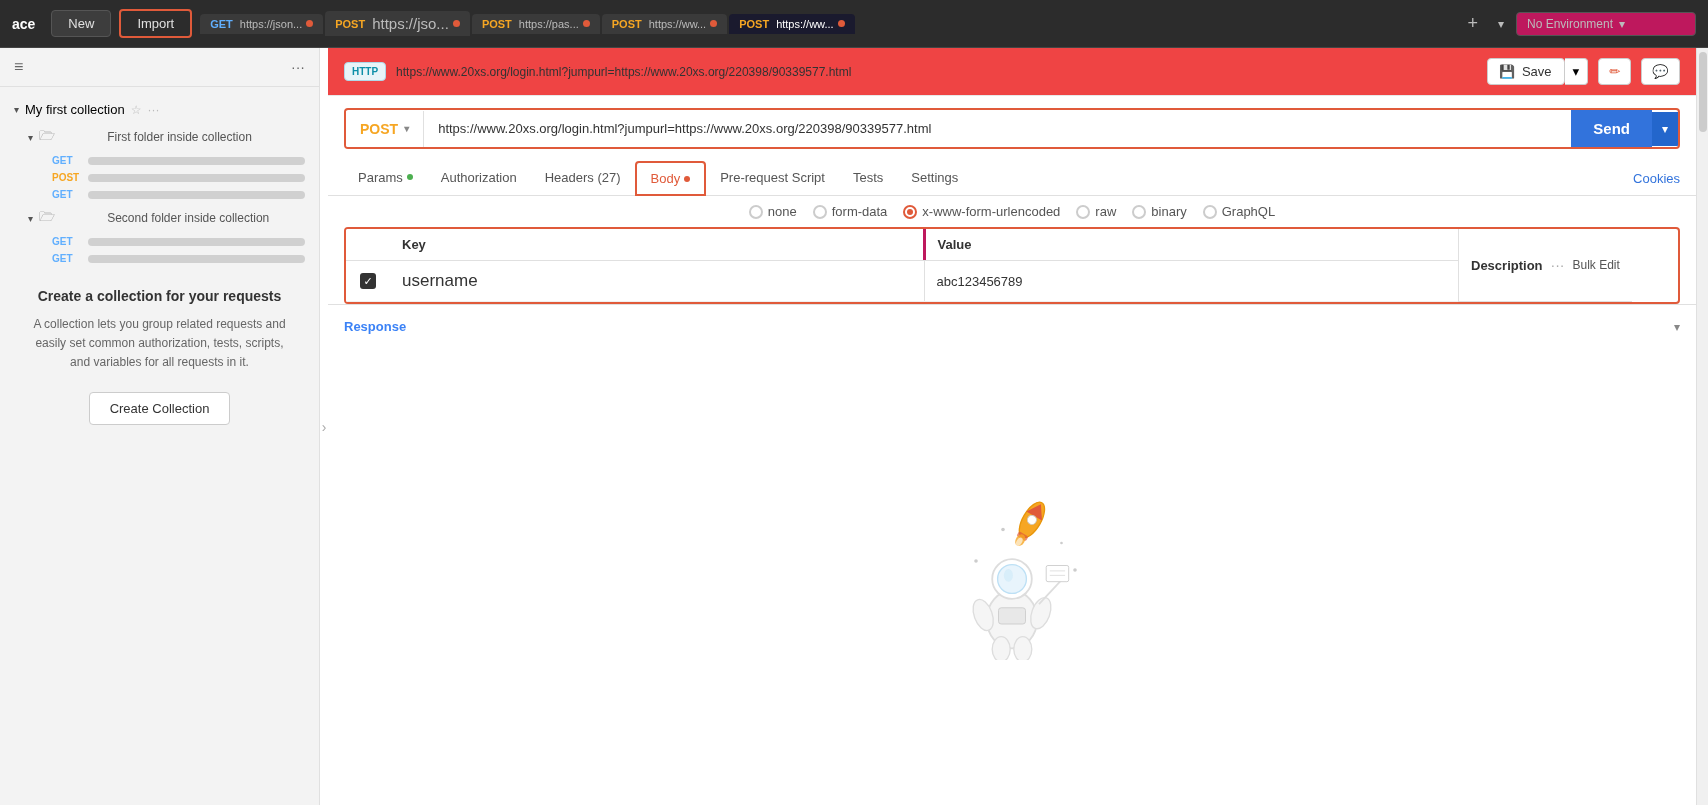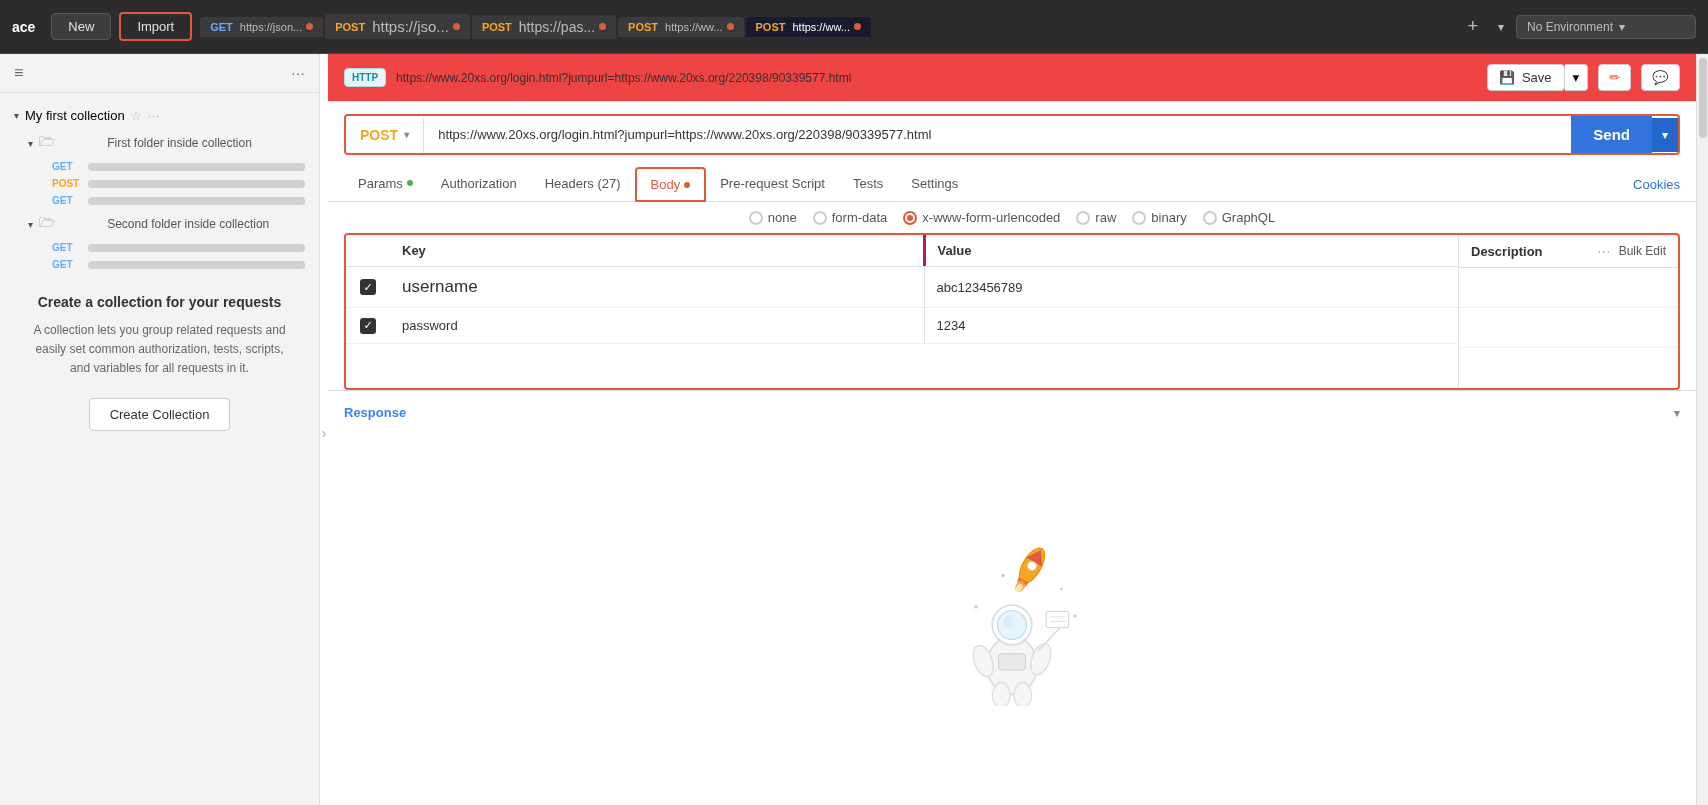--- a/index.html
+++ b/index.html
@@ -2,21 +2,21 @@
 <html><head>
   <meta charset="utf-8">
   <style>
     * { box-sizing: border-box; margin: 0; padding: 0; }
     body { font-family: -apple-system, BlinkMacSystemFont, 'Segoe UI', sans-serif; font-size: 13px; background: #fff; overflow: hidden; }
 
     
     .top-bar {
       display: flex;
       align-items: center;
-      height: 54px;
+      height: 48px;
       background: #2c2c2c;
       padding: 0 12px;
       gap: 8px;
       border-bottom: 1px solid #444;
     }
     .app-name {
       color: #fff;
       font-size: 14px;
       font-weight: 600;
       margin-right: 8px;
@@ -75,21 +75,21 @@
     }
     .tab-chevron {
       color: #bbb;
       font-size: 12px;
       cursor: pointer;
       padding: 0 4px;
     }
     .env-selector {
       display: flex;
       align-items: center;
-      background: #404040;
+      background: #be185d;
       border: 1px solid #555;
       border-radius: 4px;
       padding: 4px 10px;
       color: #bbb;
       font-size: 12px;
       cursor: pointer;
       gap: 6px;
       white-space: nowrap;
       min-width: 180px;
     }
@@ -460,21 +460,21 @@
         <span style="font-size:11px;overflow:hidden;text-overflow:ellipsis;max-width:80px;">https://json...</span>
         <span class="tab-dot dot-orange"></span>
       </div>
       <div class="tab-item">
         <span class="method" style="color:#f6a623">POST</span>
         <span style="font-size:15px;overflow:hidden;text-overflow:ellipsis;max-width:80px;">https://jso...</span>
         <span class="tab-dot dot-orange"></span>
       </div>
       <div class="tab-item">
         <span class="method" style="color:#f6a623">POST</span>
-        <span style="font-size:14px;overflow:hidden;text-overflow:ellipsis;max-width:80px;">https://pas...</span>
+        <span style="font-size:11px;overflow:hidden;text-overflow:ellipsis;max-width:80px;">https://pas...</span>
         <span class="tab-dot dot-orange"></span>
       </div>
       <div class="tab-item">
         <span class="method" style="color:#f6a623">POST</span>
         <span style="font-size:11px;overflow:hidden;text-overflow:ellipsis;max-width:80px;">https://ww...</span>
         <span class="tab-dot dot-orange"></span>
       </div>
       <div class="tab-item active">
         <span class="method" style="color:#f6a623">POST</span>
         <span style="font-size:11px;overflow:hidden;text-overflow:ellipsis;max-width:80px;">https://ww...</span>
@@ -642,31 +642,24 @@
         </div>
 
         <div style="display:flex; align-items:center; border-bottom:1px solid #f0f0f0; background:#fff;">
           <div style="width:44px; display:flex; align-items:center; justify-content:center;">
             <div class="checkbox-checked"></div>
           </div>
           <div style="flex:1; padding:10px 12px; font-size:17px; color:#333; border-right:1px solid #e0e0e0;">username</div>
           <div style="flex:1; padding:10px 12px; font-size:13px; color:#333;">abc123456789</div>
         </div>
 
-        <div style="display:flex; align-items:center; border-bottom:1px solid #f0f0f0; background:#fff;">
-          <div style="width:44px; display:flex; align-items:center; justify-content:center;">
-            <div class="checkbox-checked"></div>
-          </div>
-          <div style="flex:1; padding:10px 12px; font-size:13px; color:#333; border-right:1px solid #e0e0e0;">password</div>
-          <div style="flex:1; padding:10px 12px; font-size:13px; color:#333;">1234</div>
-        </div>
-
-      </div>
-
-      <div style="width:220px; border-left:1px solid #e0e0e0; display:flex; flex-direction:column;">
+
+      </div>
+
+      <div style="width:220px; border-left:1px solid #e0e0e0; display:flex; ">
         <div style="display:flex; align-items:center; padding:8px 12px; border-bottom:1px solid #e0e0e0; gap:8px;">
           <span style="font-size:13px; font-weight:600; color:#333; flex:1;">Description</span>
           <span style="color:#aaa; font-size:14px; cursor:pointer;">···</span>
           <span style="font-size:12px; color:#555; cursor:pointer;">Bulk Edit</span>
         </div>
         <div style="height:40px; border-bottom:1px solid #f0f0f0;"></div>
         <div style="height:40px; border-bottom:1px solid #f0f0f0;"></div>
         <div style="height:40px;"></div>
       </div>
     </div>

